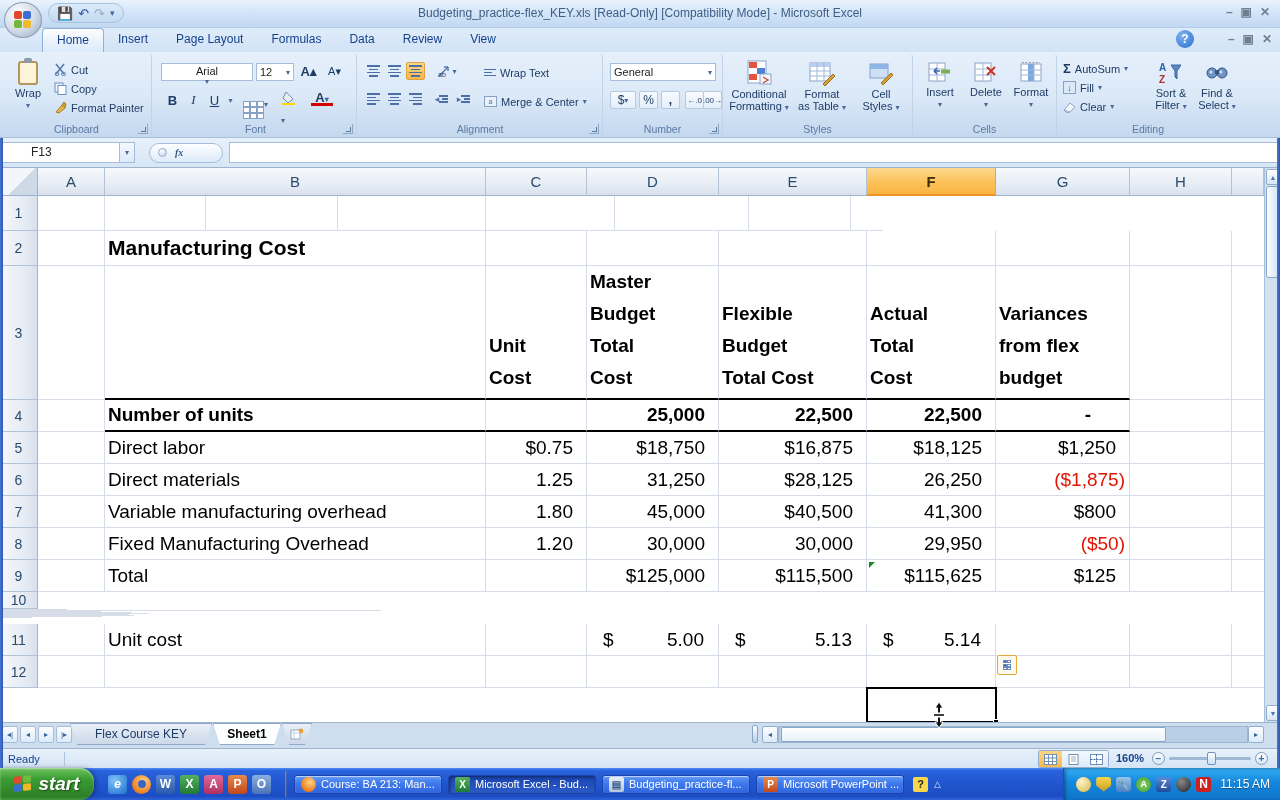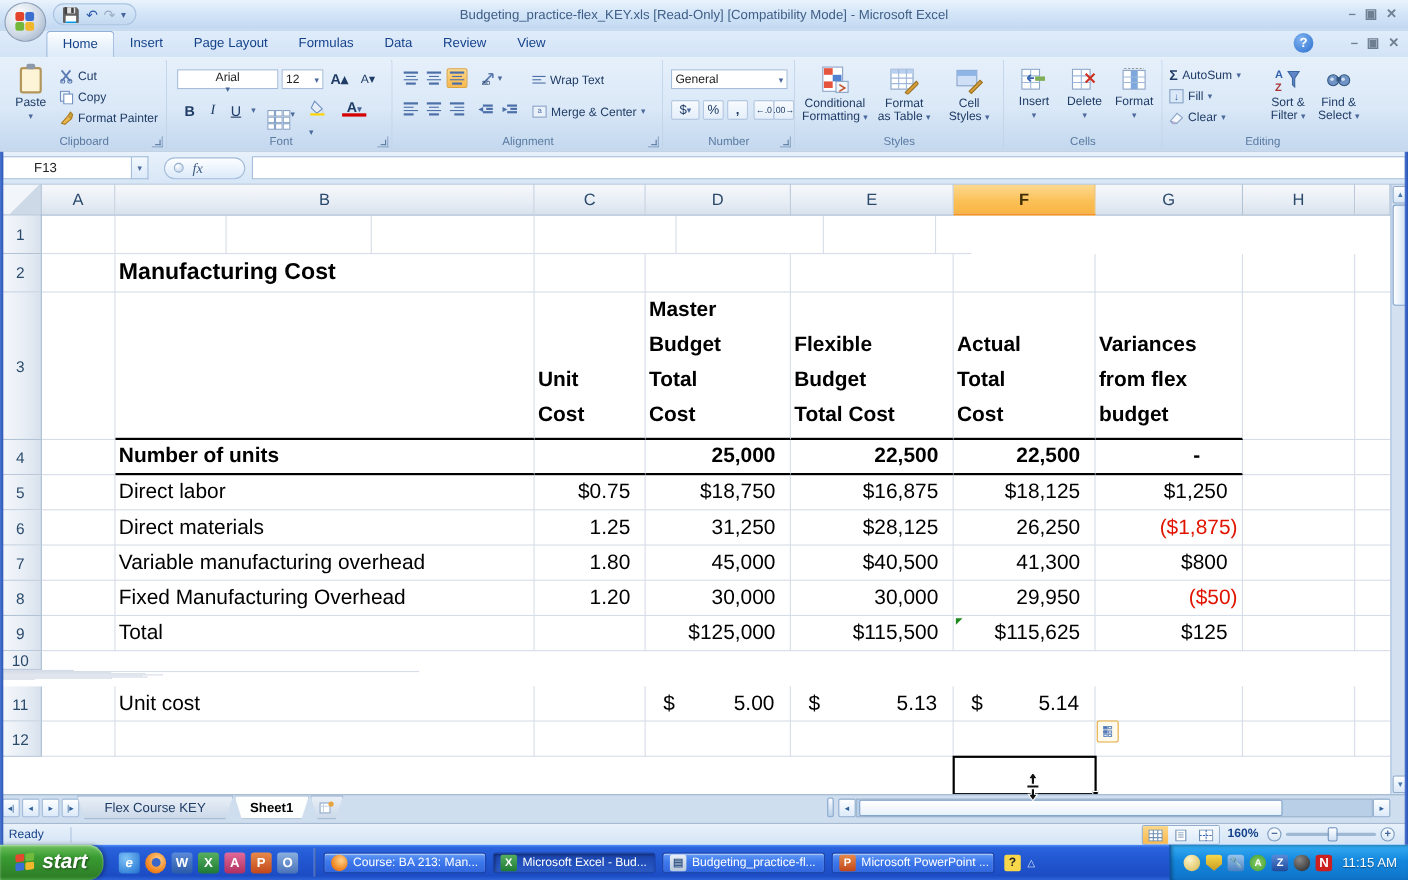--- a/index.html
+++ b/index.html
@@ -74,21 +74,21 @@
   .fbar { left:0; top:138px; width:1280px; height:30px; background:linear-gradient(#e8f1fb,#d7e6f6);
     border-bottom:1px solid #9db4cc; display:flex; align-items:center; padding:0 2px; }
   .namebox { width:118px; height:21px; background:#fff; border:1px solid #a5bdda;
     font-size:12px; color:#222; padding:2px 6px 0 28px; }
   .namebox-arrow { width:15px; height:21px; font-size:8px; color:#4a689a; display:flex;
     align-items:center; justify-content:center; border:1px solid #a5bdda; border-left:none; background:linear-gradient(#f4f9fe,#dceafa); }
   .fx-pill { margin-left:14px; width:74px; height:20px; border-radius:10px;
     background:linear-gradient(#fdfeff,#dceafa); border:1px solid #a5bdda;
     display:flex; align-items:center; gap:8px; padding:0 8px; }
   .fx-dot { width:9px; height:9px; border-radius:50%; background:radial-gradient(circle at 35% 30%,#fff,#b9cde6); border:1px solid #93aecd; }
-  .fx-sym { font-family:"Liberation Serif", serif; font-style:italic; font-weight:normal; font-size:13px; color:#3c5a80; }
+  .fx-sym { font-family:"Liberation Serif", serif; font-style:italic; font-weight:bold; font-size:10px; color:#3c5a80; }
   .finput { margin-left:6px; flex:1; height:21px; background:#fff; border:1px solid #a5bdda; }
 
   
   .sheet { left:0; top:168px; width:1264px; height:554px; background:#fff; }
   .grow { display:flex; }
   .cell { border-right:1px solid #d6dde8; border-bottom:1px solid #d6dde8;
     font-size:19px; color:#000; display:flex; align-items:center; padding:0 3px;
     white-space:nowrap; overflow:visible; position:relative; }
   .w-rh{width:38px;} .w-a{width:67px;} .w-b{width:381px;} .w-c{width:101px;} .w-d{width:132px;}
   .w-e{width:148px;} .w-f{width:129px;} .w-g{width:134px;} .w-h{width:102px;} .w-x{width:32px; border-right:none;}
@@ -249,21 +249,21 @@
   <span>✕</span>
 </div>
 
 <div class="abs ribbon">
 
   <div class="abs rgroup" style="left:2px; width:150px;">
     <div class="abs bigbtn" style="left:6px; top:4px; width:40px;">
       <span style="display:inline-block;width:20px;height:24px;background:#fdf4d7;border:2px solid #b3965a;border-radius:3px;position:relative;">
         <i style="position:absolute;left:4px;top:-5px;width:8px;height:5px;background:#8d99a8;border-radius:2px;"></i>
       </span>
-      <span class="rbtn-lbl">Paste</span>
+      <span class="rbtn-lbl">Wrap</span>
         <span class="arrow">▾</span>
     </div>
     <div class="abs smallrow" style="left:52px; top:6px;">
       <svg width="13" height="13" viewBox="0 0 13 13">
           <path d="M2 1 L10 11 M10 1 L2 11" stroke="#5a7ab0" stroke-width="1.6" fill="none"></path>
           <circle cx="3" cy="11" r="1.8" fill="none" stroke="#5a7ab0"></circle>
           <circle cx="9.5" cy="11" r="1.8" fill="none" stroke="#5a7ab0"></circle>
         </svg>
       <span>Cut</span>
     </div>

